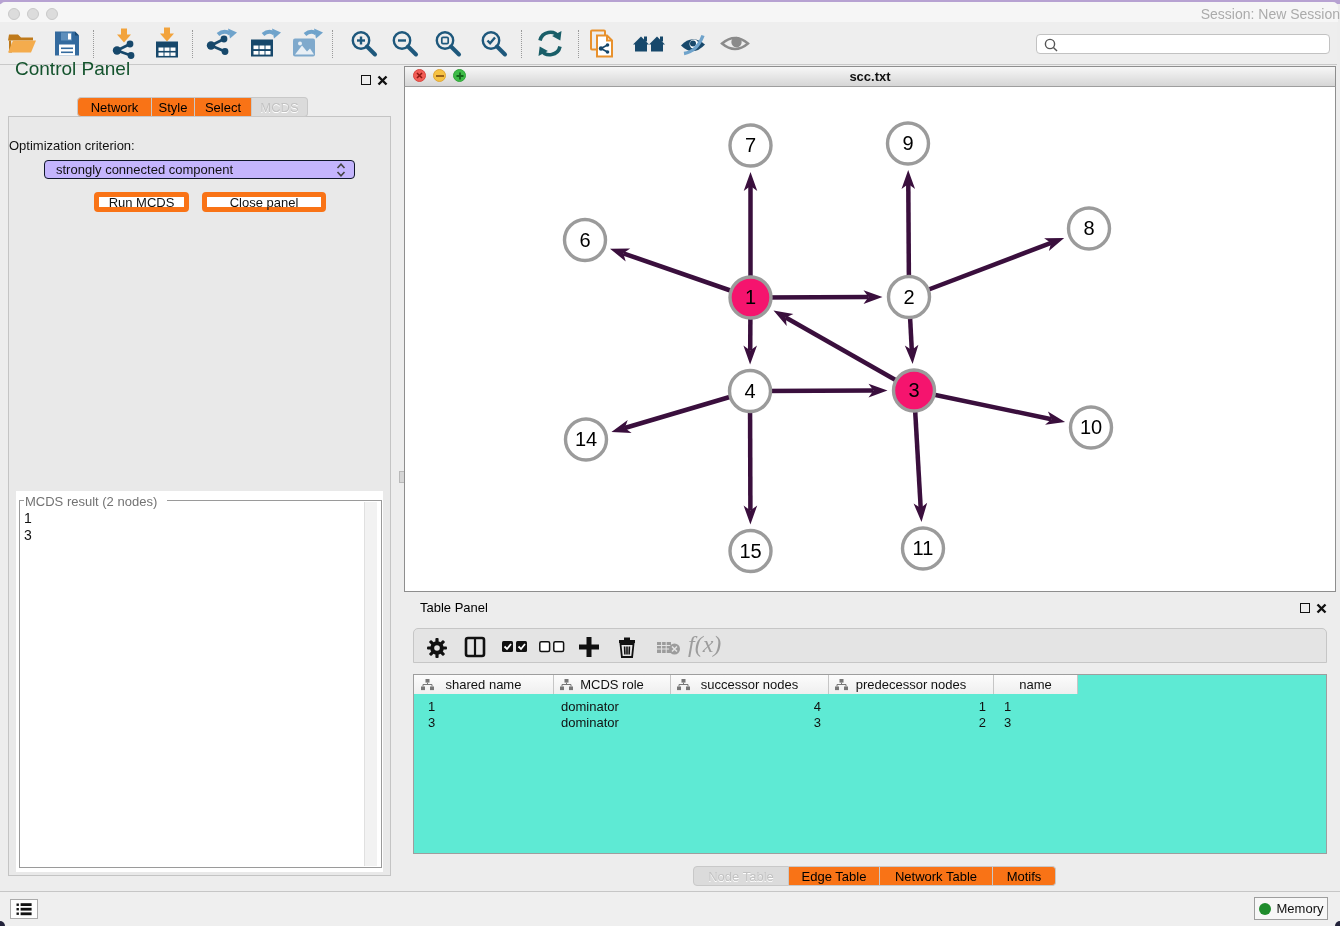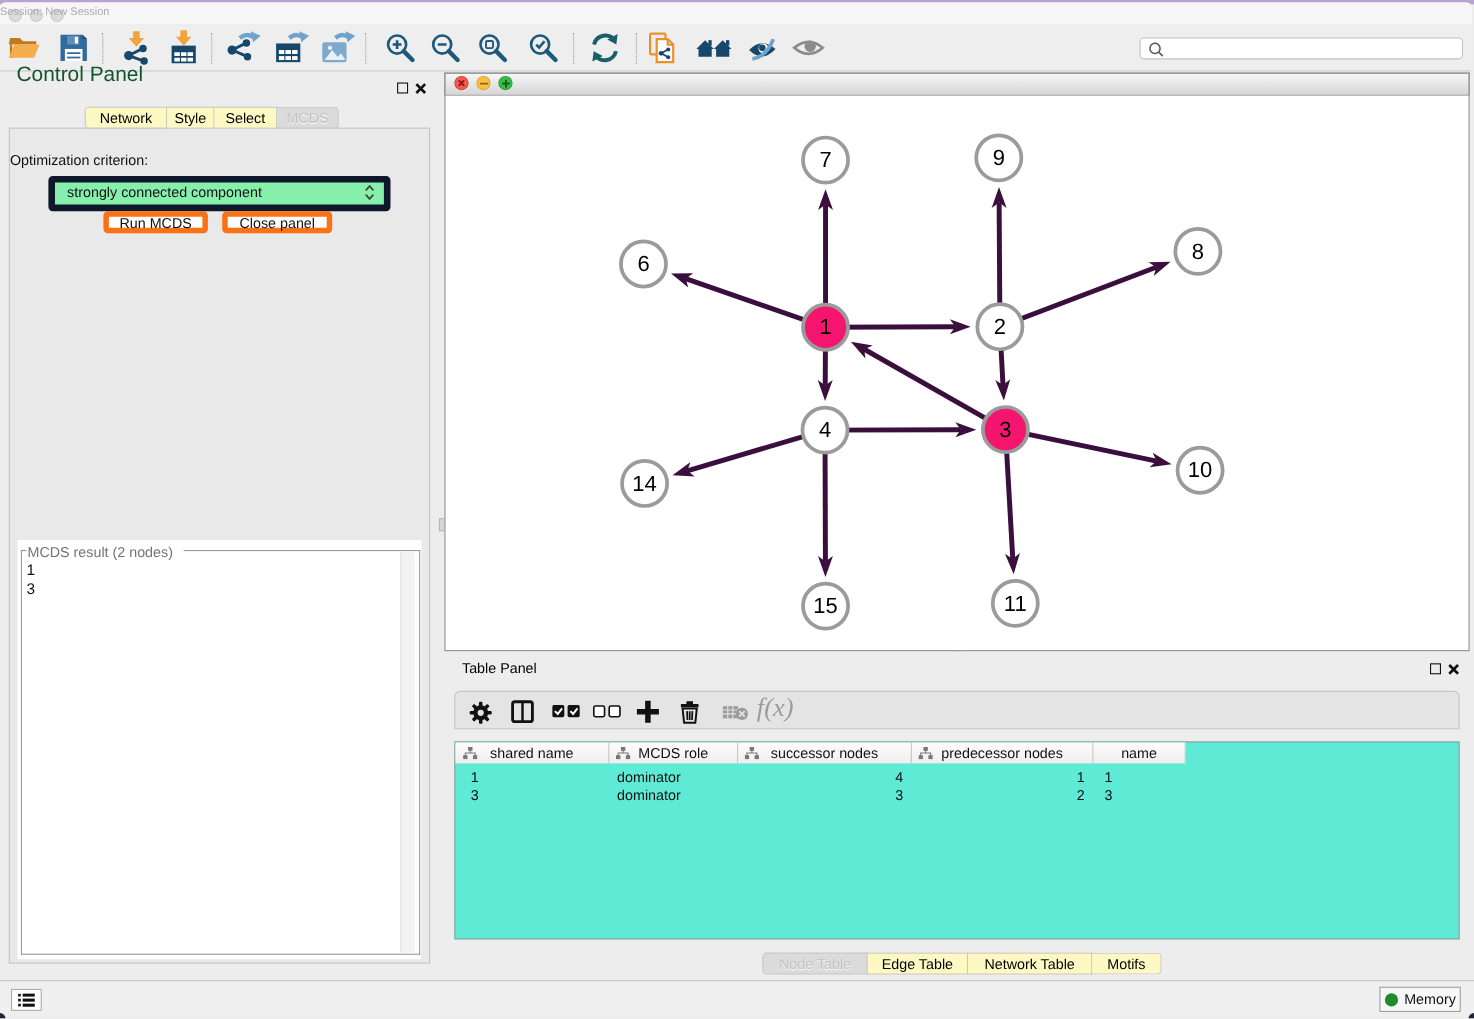--- a/index.html
+++ b/index.html
@@ -2,37 +2,37 @@
 <html><head><meta charset="utf-8">
 <style>
 *{margin:0;padding:0;box-sizing:border-box}
 html,body{width:1340px;height:926px;overflow:hidden}
 body{font-family:"Liberation Sans",sans-serif;background:#EDEDED;position:relative}
 .abs{position:absolute}
 
 #purpletop{left:0;top:0;width:1340px;height:4px;background:#B7A2D2}
 #titlebar{left:0;top:2px;width:1338px;height:20px;background:#F6F6F6;border-radius:5px 5px 0 0}
 .tl{position:absolute;top:6px;width:12px;height:12px;border-radius:50%;background:#DCDCDC;border:1px solid #C9C9C9}
-#apptitle{left:0;top:6px;width:1340px;text-align:left;font-size:10px;color:#ABABAB}
+#apptitle{left:0;top:6px;width:1340px;text-align:right;font-size:14px;color:#ABABAB}
 #toolbar{left:0;top:22px;width:1337px;height:43px;background:#EEEEEE;border-bottom:1px solid #C9C9C9}
 .sep{position:absolute;top:8px;height:28px;width:0;border-left:1px dotted #9a9a9a}
 .tbi{position:absolute;top:0;height:43px;display:flex;align-items:center;justify-content:center}
 #searchbox{left:1036px;top:34px;width:294px;height:20px;background:#fff;border:1px solid #C2C2C2;border-radius:4px}
 
 #cp-title{left:15px;top:58px;font-size:19px;color:#14532d}
 .float-ic{position:absolute;width:10px;height:10px;border:1.6px solid #111}
 .close-ic{position:absolute;font-size:13px;font-weight:bold;color:#111}
 #cp-box{left:8px;top:116px;width:383px;height:760px;background:#E9E9E9;border:1px solid #C4C4C4}
 .tabs{position:absolute;display:flex;height:20px;font-size:13px}
-.tab{display:flex;align-items:center;justify-content:center;background:#fef9c3;border:1px solid #C8C8C8;border-left:none;color:#000}
+.tab{display:flex;align-items:center;justify-content:center;background:#f97316;border:1px solid #C8C8C8;border-left:none;color:#000}
 .tab.first{border-left:1px solid #C8C8C8;border-radius:4px 0 0 4px}
 .tab.last{border-radius:0 4px 4px 0}
 .tab.sel{background:#DBDBDB;color:#C2C2C2;text-shadow:0 1px 0 #fff}
 #opt-label{left:9px;top:138px;width:383px;text-align:left;font-size:13px;color:#111}
-#dropdown{left:44px;top:160px;width:311px;height:32px;background:#86efac;border:6px solid #0f172a;border-radius:4px;font-size:13px;color:#111;line-height:17px;padding-left:11px}
+#dropdown{left:44px;top:160px;width:311px;height:19px;background:#c4b5fd;border:1px solid #0f172a;border-radius:4px;font-size:13px;color:#111;line-height:17px;padding-left:11px}
 .btn{position:absolute;height:20px;background:#fff;border:5px solid #f97316;border-radius:4px;font-size:13px;color:#111;display:flex;align-items:center;justify-content:center}
 #mcds-white{left:16px;top:491px;width:367px;height:381px;background:#fff}
 #mcds-fs{left:19px;top:500px;width:363px;height:368px;border:1px solid #9a9a9a;border-top:none}
 #mcds-fs-top1{left:19px;top:500px;width:5px;height:1px;background:#9a9a9a}
 #mcds-fs-top2{left:167px;top:500px;width:215px;height:1px;background:#9a9a9a}
 #mcds-legend{left:25px;top:494px;font-size:13px;color:#737373;background:transparent}
 #mcds-text{left:24px;top:510px;font-size:14px;color:#111;line-height:17px}
 #mcds-scroll{left:364px;top:502px;width:13px;height:364px;background:#F2F2F2;border-left:1px solid #E0E0E0}
 
 #netwin{left:404px;top:66px;width:932px;height:526px;border:1px solid #8E8E8E;background:#fff}
@@ -196,21 +196,21 @@
   <div class="tab last sel" style="width:56px">MCDS</div>
 </div>
 <div class="abs" id="opt-label">Optimization criterion:</div>
 <div class="abs" id="dropdown">strongly connected component
   <svg width="10" height="14" style="position:absolute;right:8px;top:2px">
       <path d="M1.5 5 L5 1.2 L8.5 5" fill="none" stroke="#444" stroke-width="1.6"></path>
       <path d="M1.5 9 L5 12.8 L8.5 9" fill="none" stroke="#444" stroke-width="1.6"></path>
     </svg>
 </div>
 <div class="btn" style="left:94px;top:192px;width:95px">Run MCDS</div>
-<div class="btn" style="left:202px;top:192px;width:100px">Close panel</div>
+<div class="btn" style="left:202px;top:192px;width:124px">Close panel</div>
 <div class="abs" id="mcds-white"></div>
 <div class="abs" id="mcds-fs"></div>
 <div class="abs" id="mcds-fs-top1"></div>
 <div class="abs" id="mcds-fs-top2"></div>
 <div class="abs" id="mcds-legend">MCDS result (2 nodes)</div>
 <div class="abs" id="mcds-text">1<br>3</div>
 <div class="abs" id="mcds-scroll"></div>
 
 <div class="abs" style="left:399px;top:471px;width:6px;height:12px;background:#D6D6D6;border:1px solid #B9B9B9"></div>
 <div class="abs" style="left:866px;top:587px;width:8px;height:5px;background:#D9D9D9;border:1px solid #BDBDBD"></div>
@@ -224,20 +224,21 @@
   <div class="mac" style="left:28px;background:#F6C242;border:1px solid #DFA738;color:#99631B">
       <svg width="8" height="2">
         <rect width="8" height="2" fill="#99631B"></rect>
       </svg>
     </div>
   <div class="mac" style="left:48px;background:#3DBB47;border:1px solid #2FA439;color:#13641B">
       <svg width="8" height="8" viewBox="0 0 8 8">
         <path d="M4 0.5 V7.5 M0.5 4 H7.5" stroke="#13641B" stroke-width="1.8"></path>
       </svg>
     </div>
+  <span>scc.txt</span>
 </div>
 <svg class="abs" id="graph" style="left:405px;top:87px" width="930" height="504">
   <g stroke="#3A0F3D" stroke-width="4.5">
     <line x1="345.5" y1="210.5" x2="345.5" y2="99.0"></line>
     <line x1="345.5" y1="210.5" x2="218.3" y2="166.3"></line>
     <line x1="345.5" y1="210.5" x2="463.5" y2="210.1"></line>
     <line x1="345.5" y1="210.5" x2="345.2" y2="263.5"></line>
     <line x1="504.0" y1="210.0" x2="503.3" y2="97.0"></line>
     <line x1="504.0" y1="210.0" x2="646.1" y2="155.9"></line>
     <line x1="504.0" y1="210.0" x2="506.8" y2="263.1"></line>

